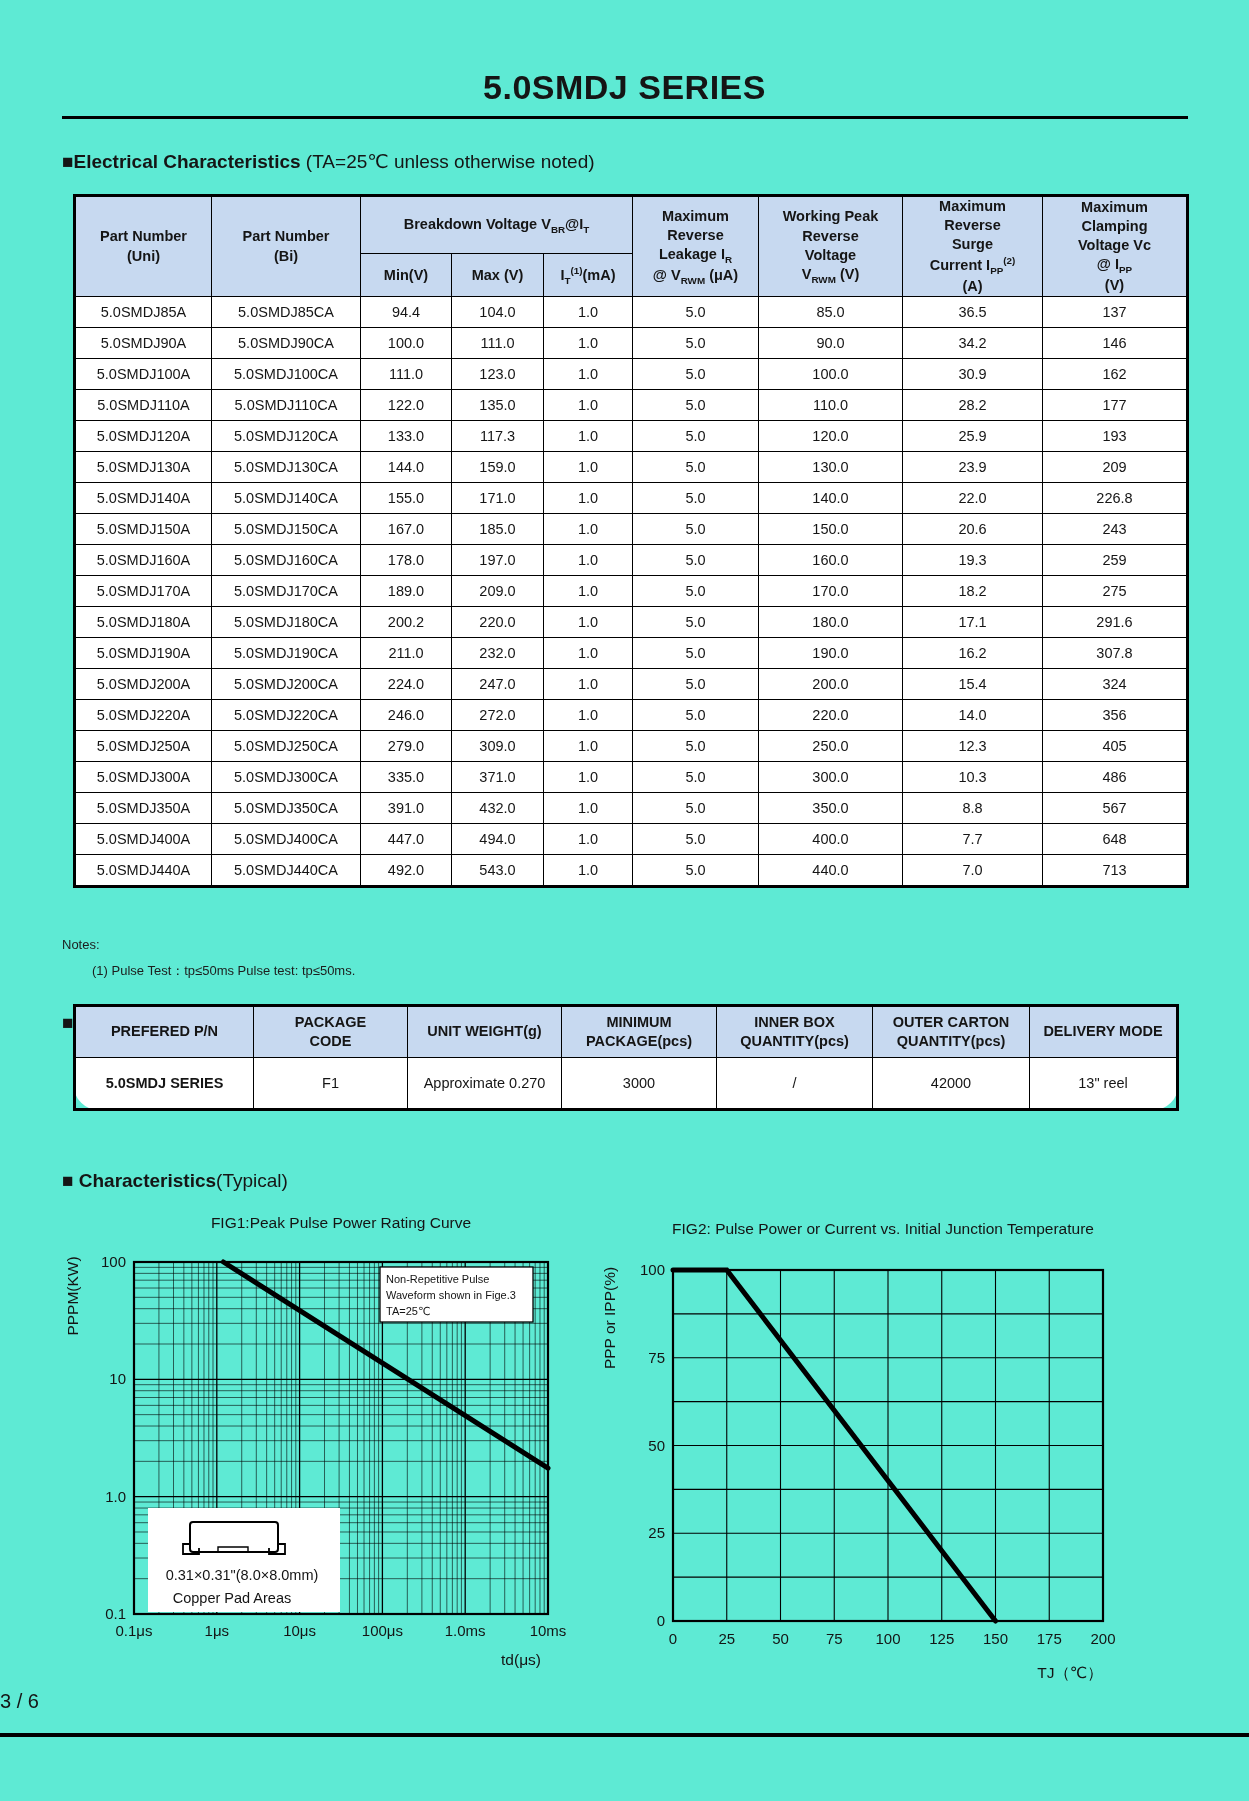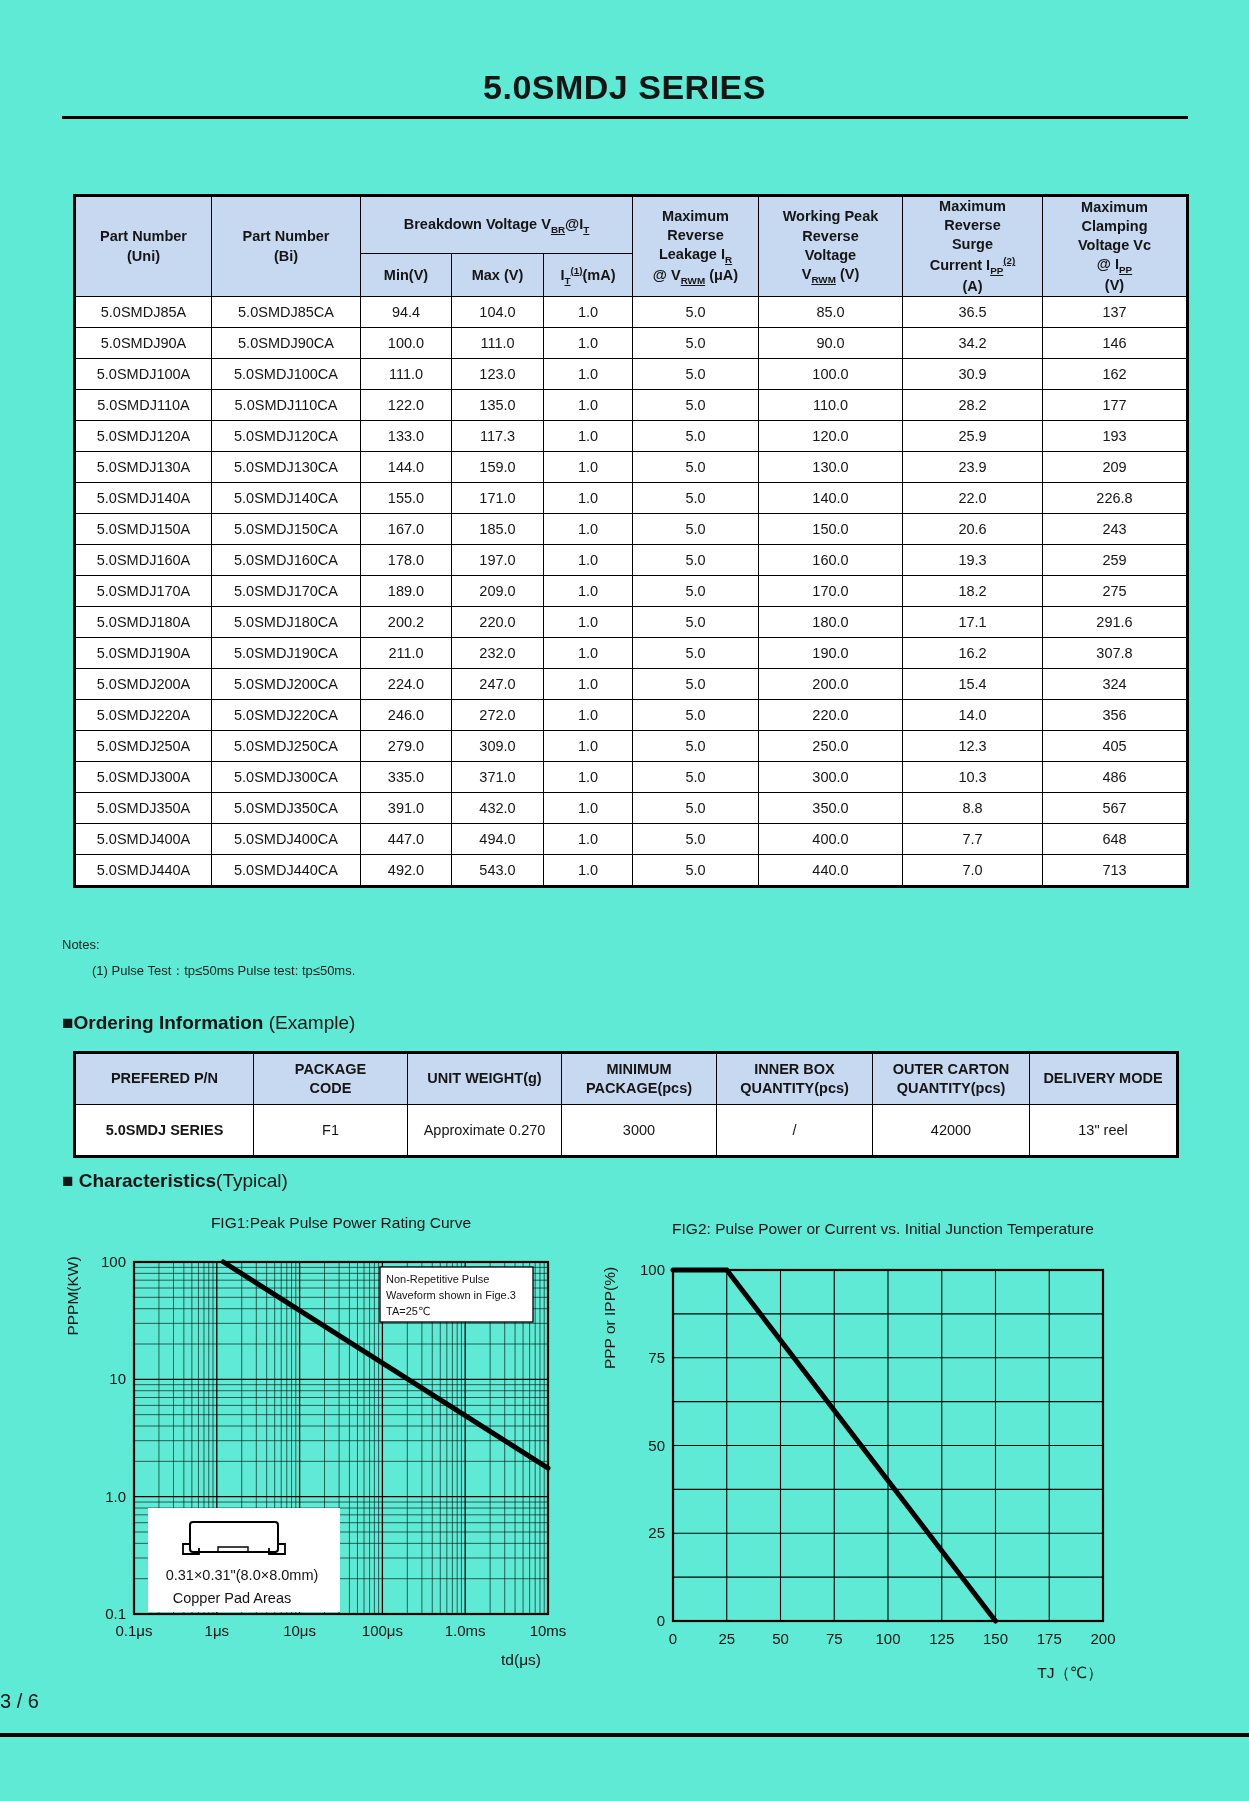--- a/index.html
+++ b/index.html
@@ -15,42 +15,43 @@
   #h2-char{left:62px;top:1170px;}
   table{border-collapse:collapse;table-layout:fixed;}
   .dtable{position:absolute;border:3px solid #000;background:#fff;}
   .dtable th,.dtable td{border:1.5px solid #000;text-align:center;vertical-align:middle;
                         padding:0 2px;overflow:hidden;}
   .dtable th{background:#c7d9f0;font-weight:bold;font-size:14.5px;line-height:1.32;}
   #elec{left:73px;top:194px;width:1113px;}
   #elec thead tr.tier1 th{height:54px;}
   #elec thead tr.tier2 th{height:40px;}
   #elec tbody td{height:30px;font-size:14.5px;}
-  #order{left:73px;top:1051px;width:1103px;}
+  #order{left:73px;top:1004px;width:1103px;border-radius:28px;}
   #order th{height:50px;}
   #order td{height:50px;font-size:14.5px;}
   #order td.pn{font-weight:bold;}
-  sub,sup{font-size:.68em;text-decoration:underline;}
+  sub,sup{font-size:.68em;}
   .notes{position:absolute;left:62px;top:932px;font-size:13px;line-height:26px;color:#1d1d1d;}
   .notes .item{padding-left:30px;}
   .fig{position:absolute;}
   #fig1{left:60px;top:1208px;}
   #fig2{left:580px;top:1208px;}
   svg text{font-family:"Liberation Sans","DejaVu Sans",sans-serif;fill:#141414;}
   .pagenum{position:absolute;top:1690px;left:0;width:100%;text-align:left;font-size:20px;}
   .rule-bottom{position:absolute;left:0;top:1733px;width:1249px;height:4px;background:#000;}
 </style>
 </head>
 <body>
 
 <div class="page">
 
   <div class="doc-title">5.0SMDJ SERIES</div>
   <div class="rule-top"></div>
 
+  <div class="h2" id="h2-elec"><span class="b">■Electrical Characteristics</span><span> (TA=25℃ unless otherwise noted)</span></div>
 
   <table class="dtable" id="elec">
     <colgroup>
       <col style="width:137px">
         <col style="width:149px">
         <col style="width:91px">
       <col style="width:92px">
         <col style="width:89px">
         <col style="width:126px">
       <col style="width:144px">

